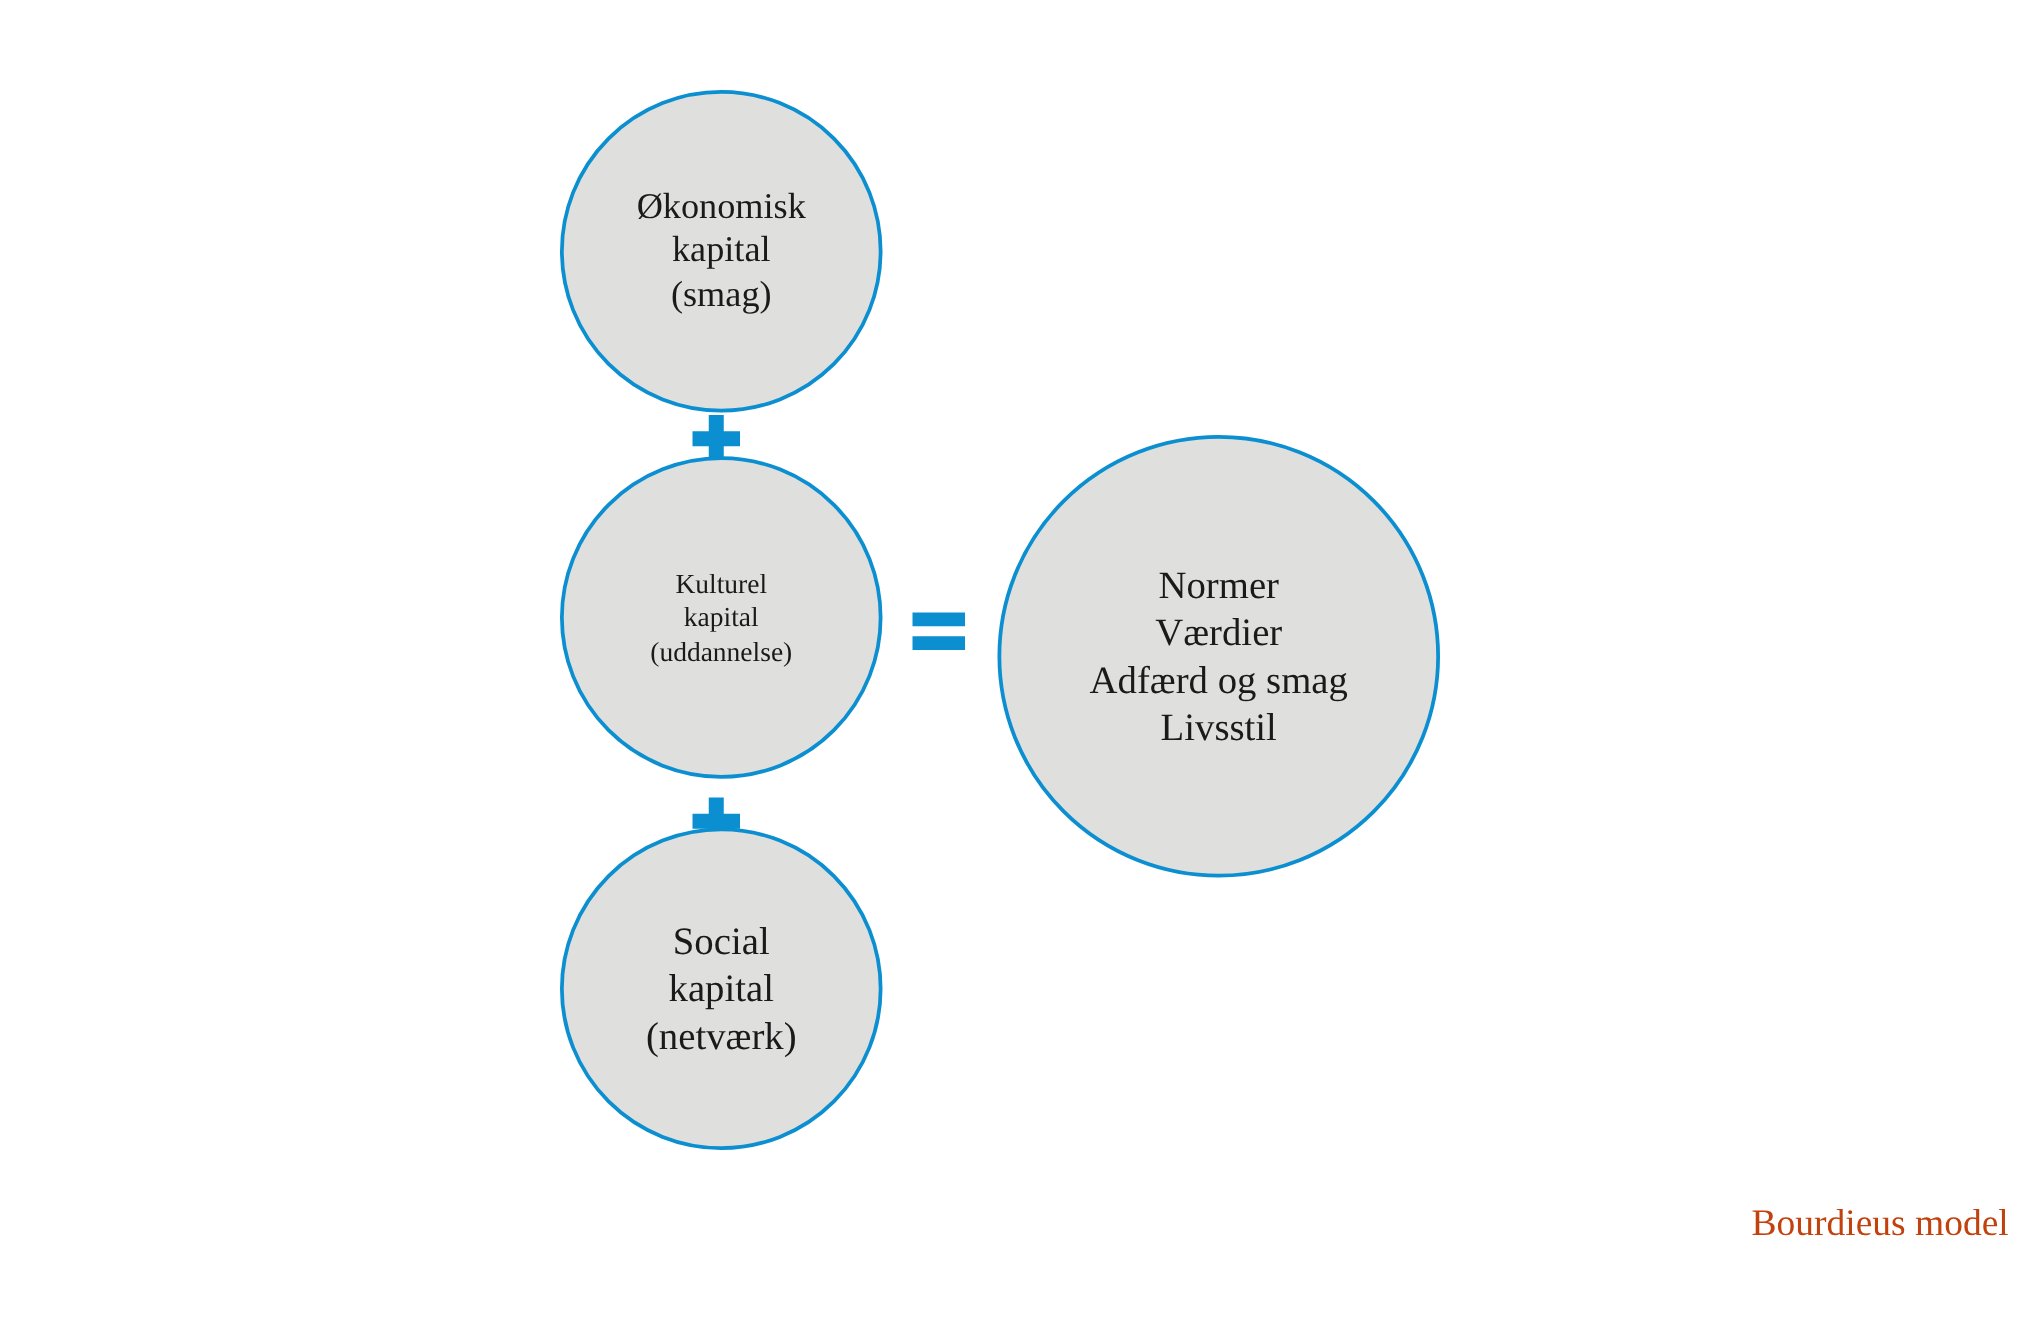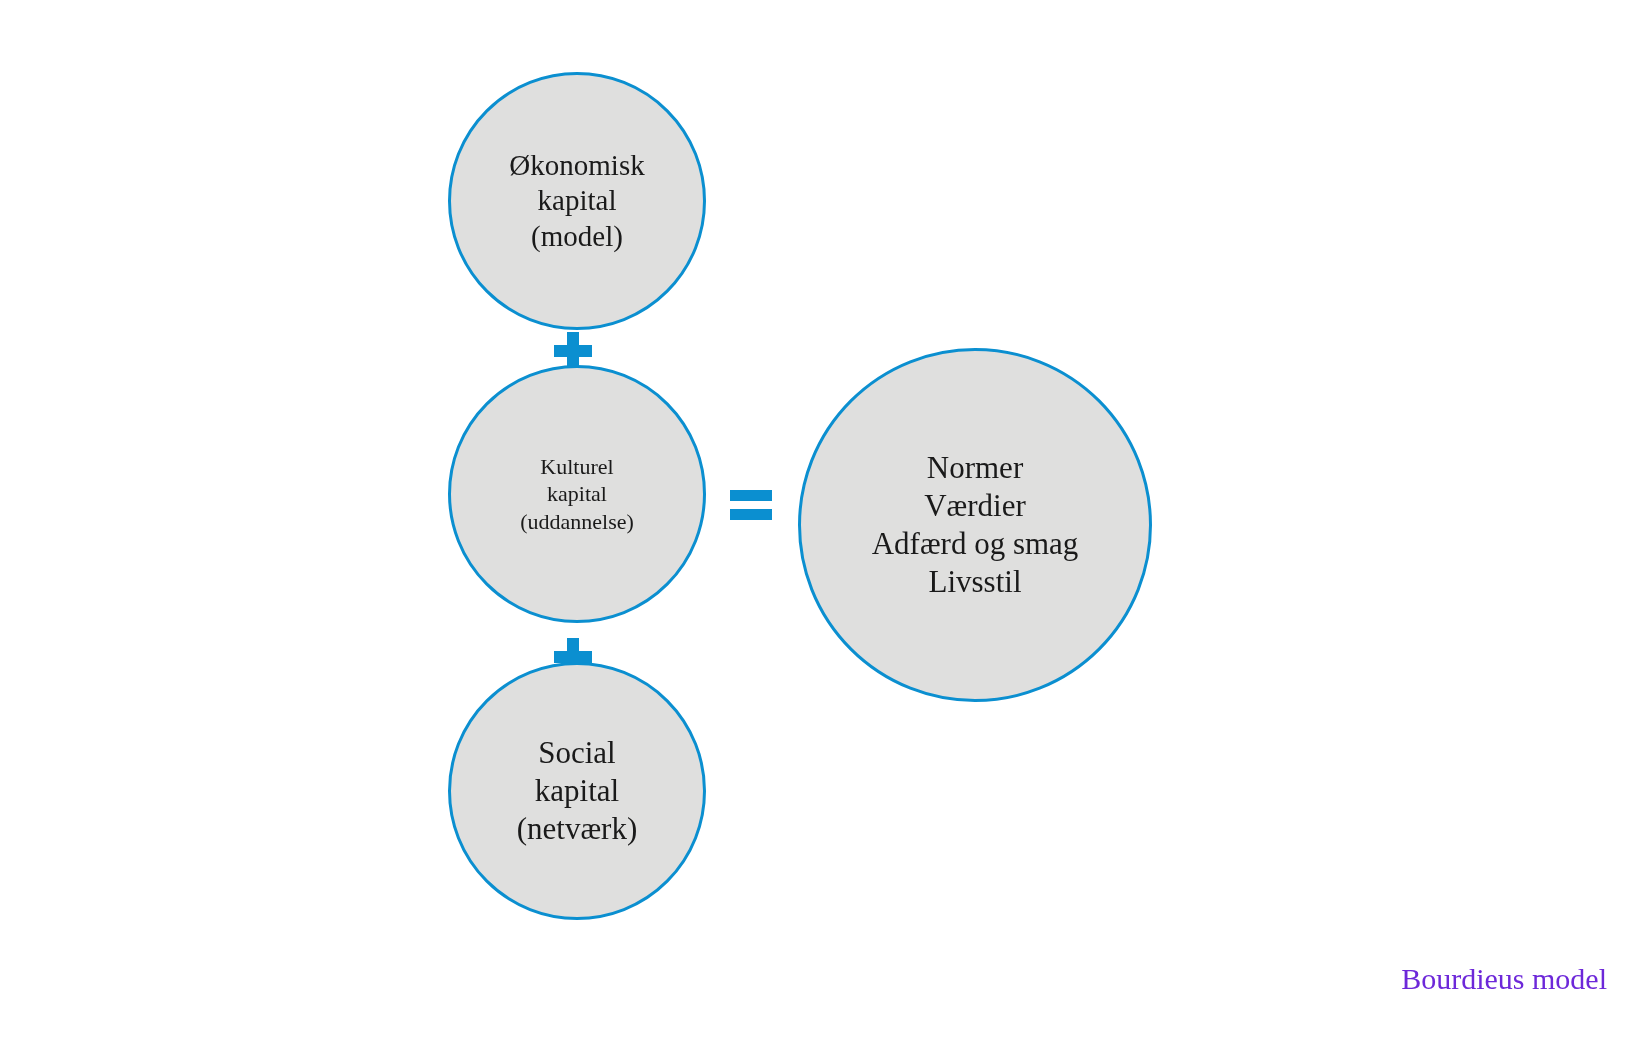--- a/index.html
+++ b/index.html
@@ -118,33 +118,33 @@
     left: 730px;
     top: 490px;
   }
 
   
   #caption {
     position: absolute;
     right: 22px;
     top: 962px;
     font-size: 30px;
-    color: #6d28d9;
+    color: #c2410c;
     white-space: nowrap;
   }
 </style>
 </head>
 <body>
 
 <div id="canvas">
 
   <div class="node" id="node-economic">
     <span class="line">Økonomisk</span>
     <span class="line">kapital</span>
-    <span class="line">(model)</span>
+    <span class="line">(smag)</span>
   </div>
 
   <div class="op plus" id="op-plus-1">
     <span class="bar-h"></span>
     <span class="bar-v"></span>
   </div>
 
   <div class="node" id="node-cultural">
     <span class="line">Kulturel</span>
     <span class="line">kapital</span>

